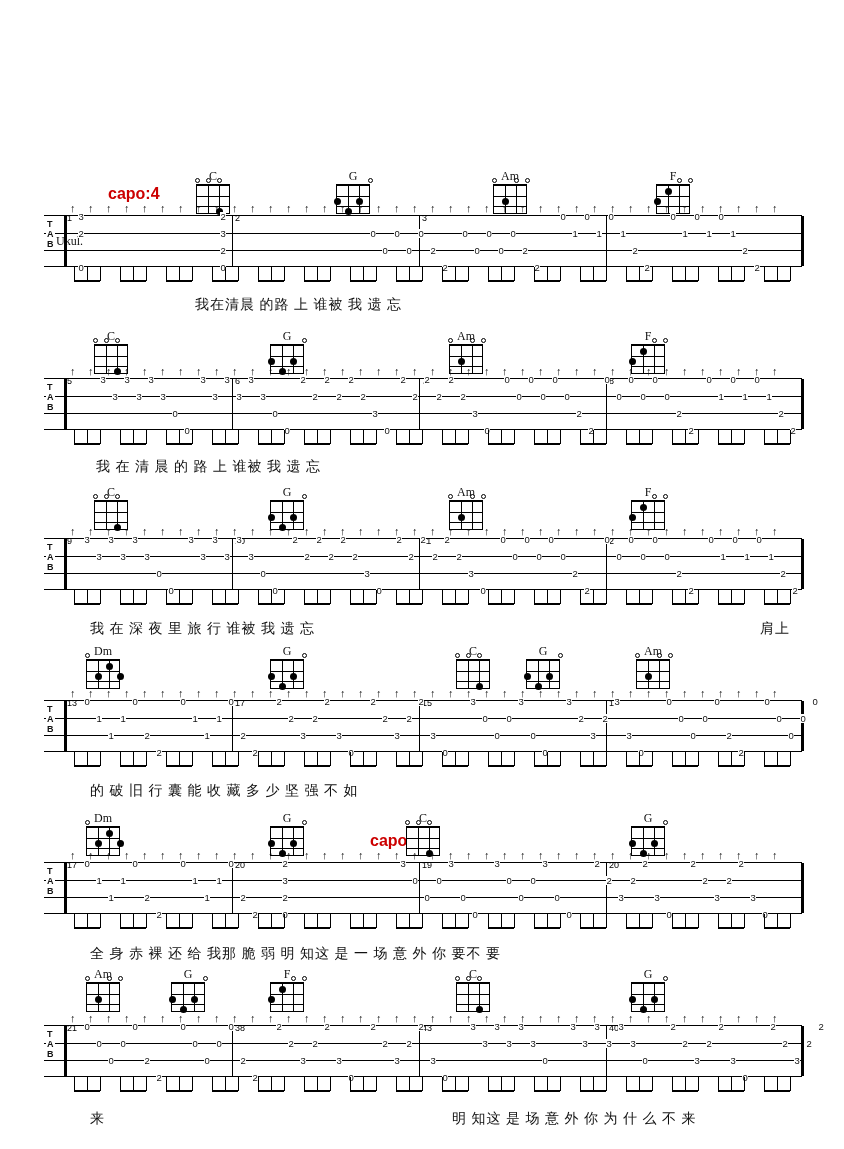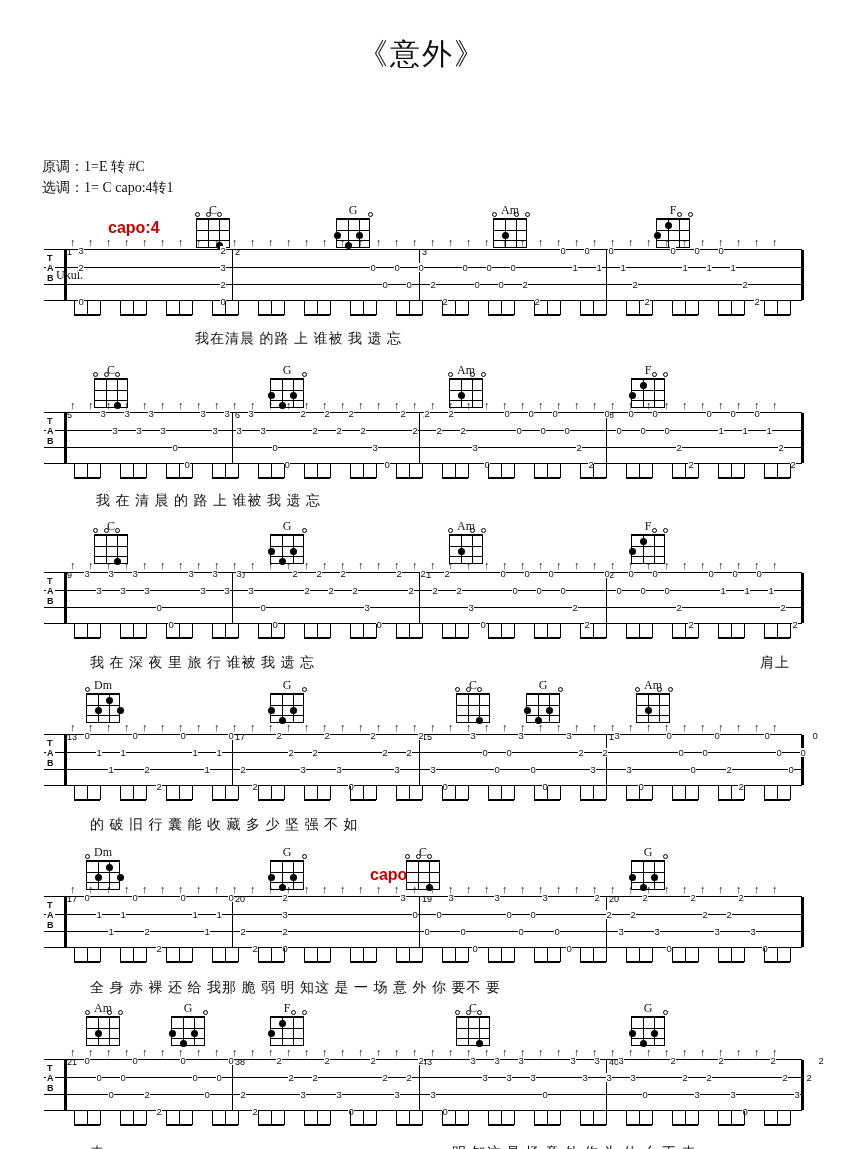--- a/index.html
+++ b/index.html
@@ -188,26 +188,21 @@
     position: absolute;
     font-size: 12px;
     font-family: "Liberation Serif", serif;
   }
 </style>
 </head>
 <body>
 
 <div class="page">
 
-  <div class="title">《意外》</div>
 
-  <div class="keyinfo">
-    <div>原调：1=E 转 #C</div>
-    <div>选调：1= C   capo:4转1</div>
-  </div>
 
   <div class="ukul" style="left:56px; top:234px;">Ukul.</div>
 
   <div id="capo-layer">
       <div class="capo-mark" style="left: 108px; top: 185px;">capo:4</div>
       <div class="capo-mark" style="left: 370px; top: 832px;">capo:1</div>
     </div>
   <div id="chord-layer">
       <div class="chord" style="left: 190px; top: 170px;">
         <div class="cname">C</div>

